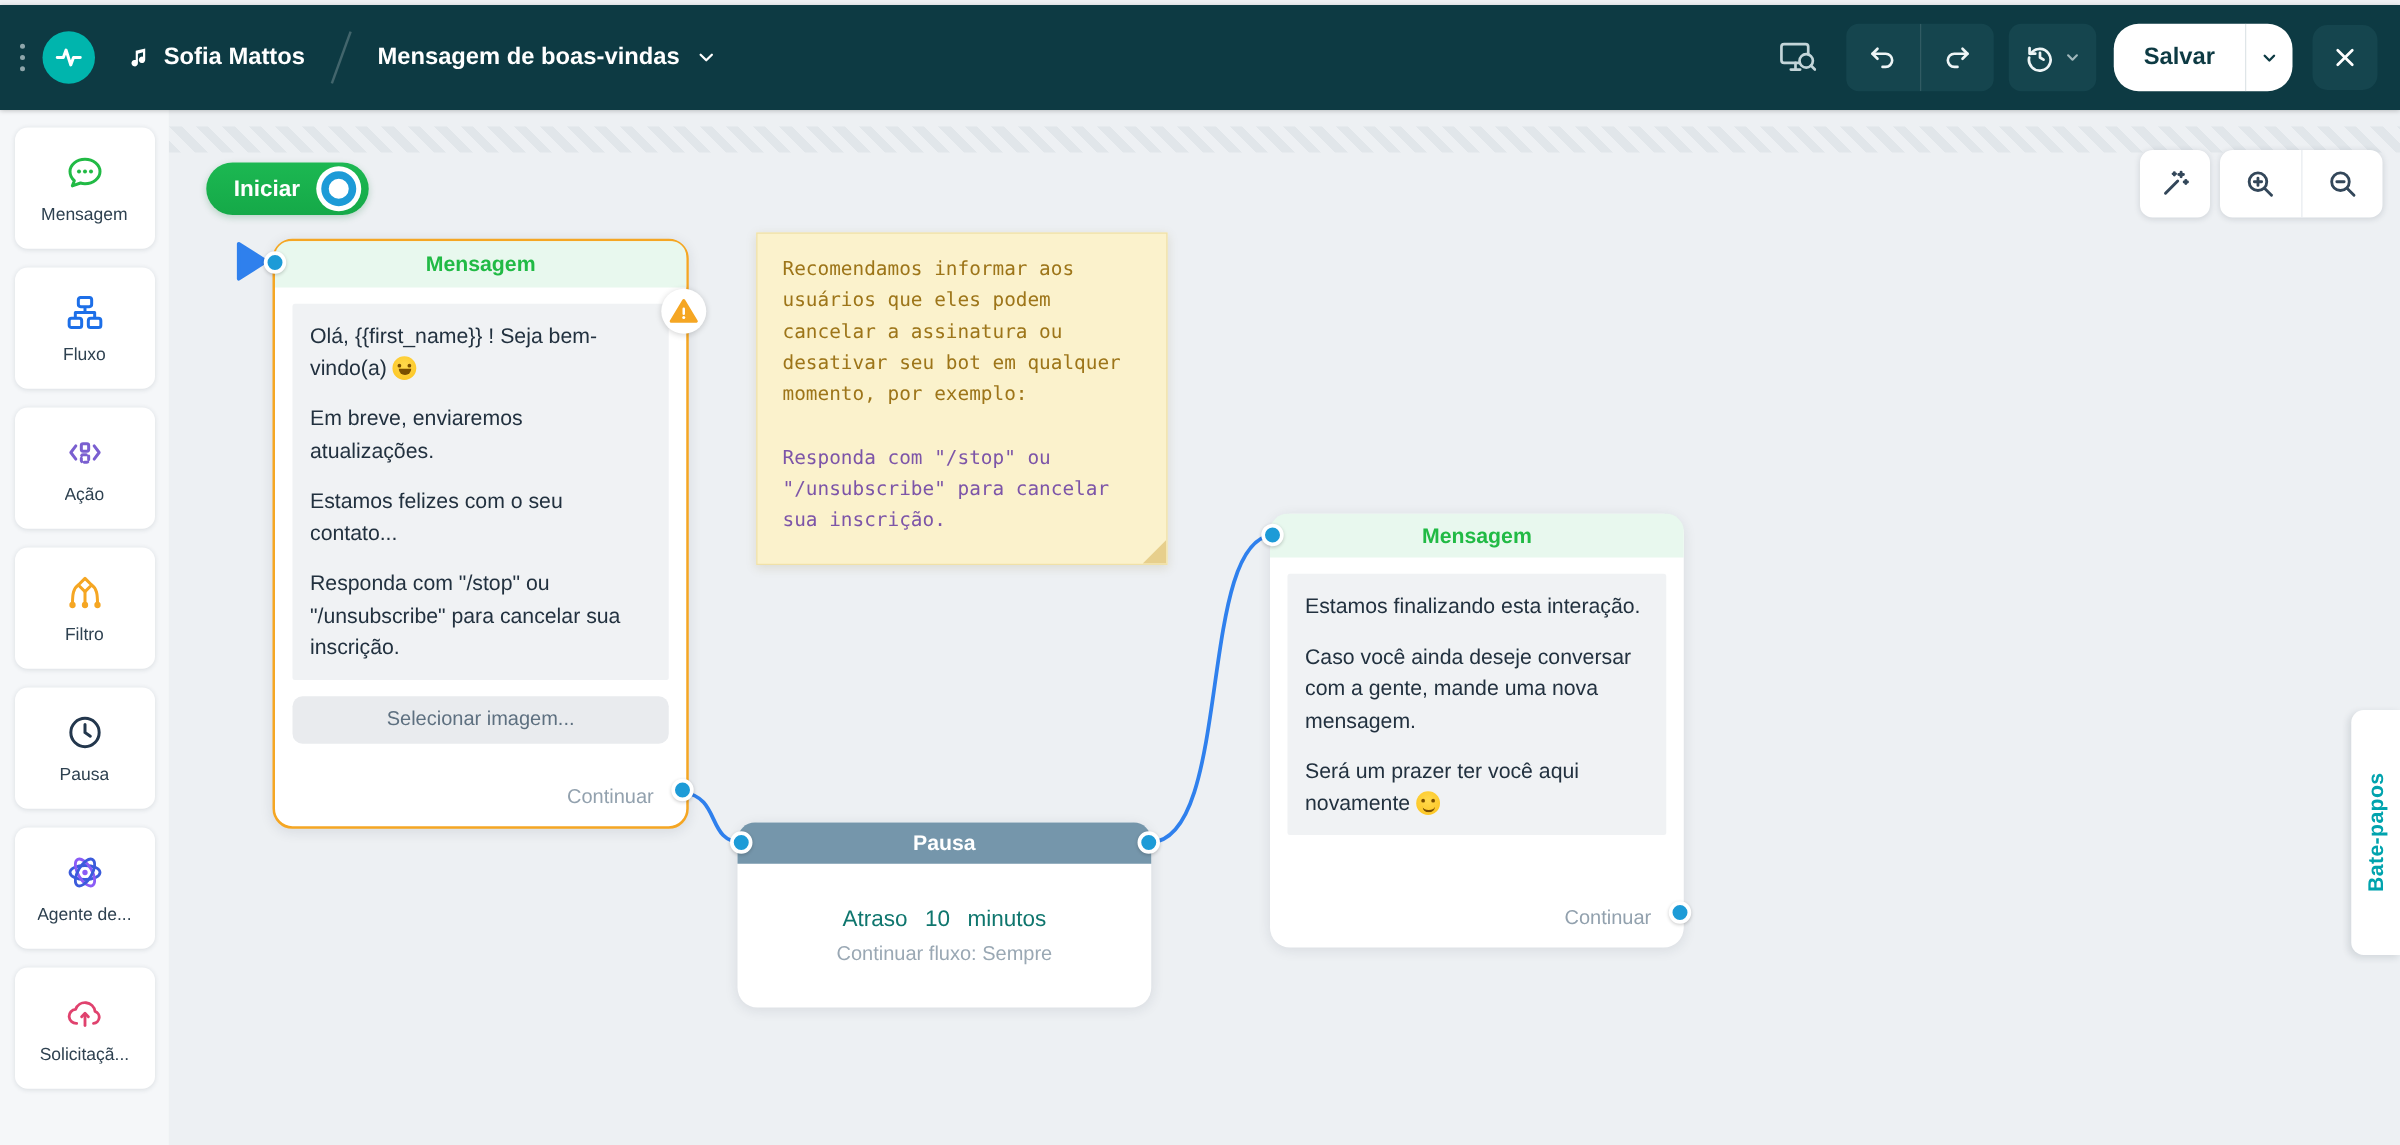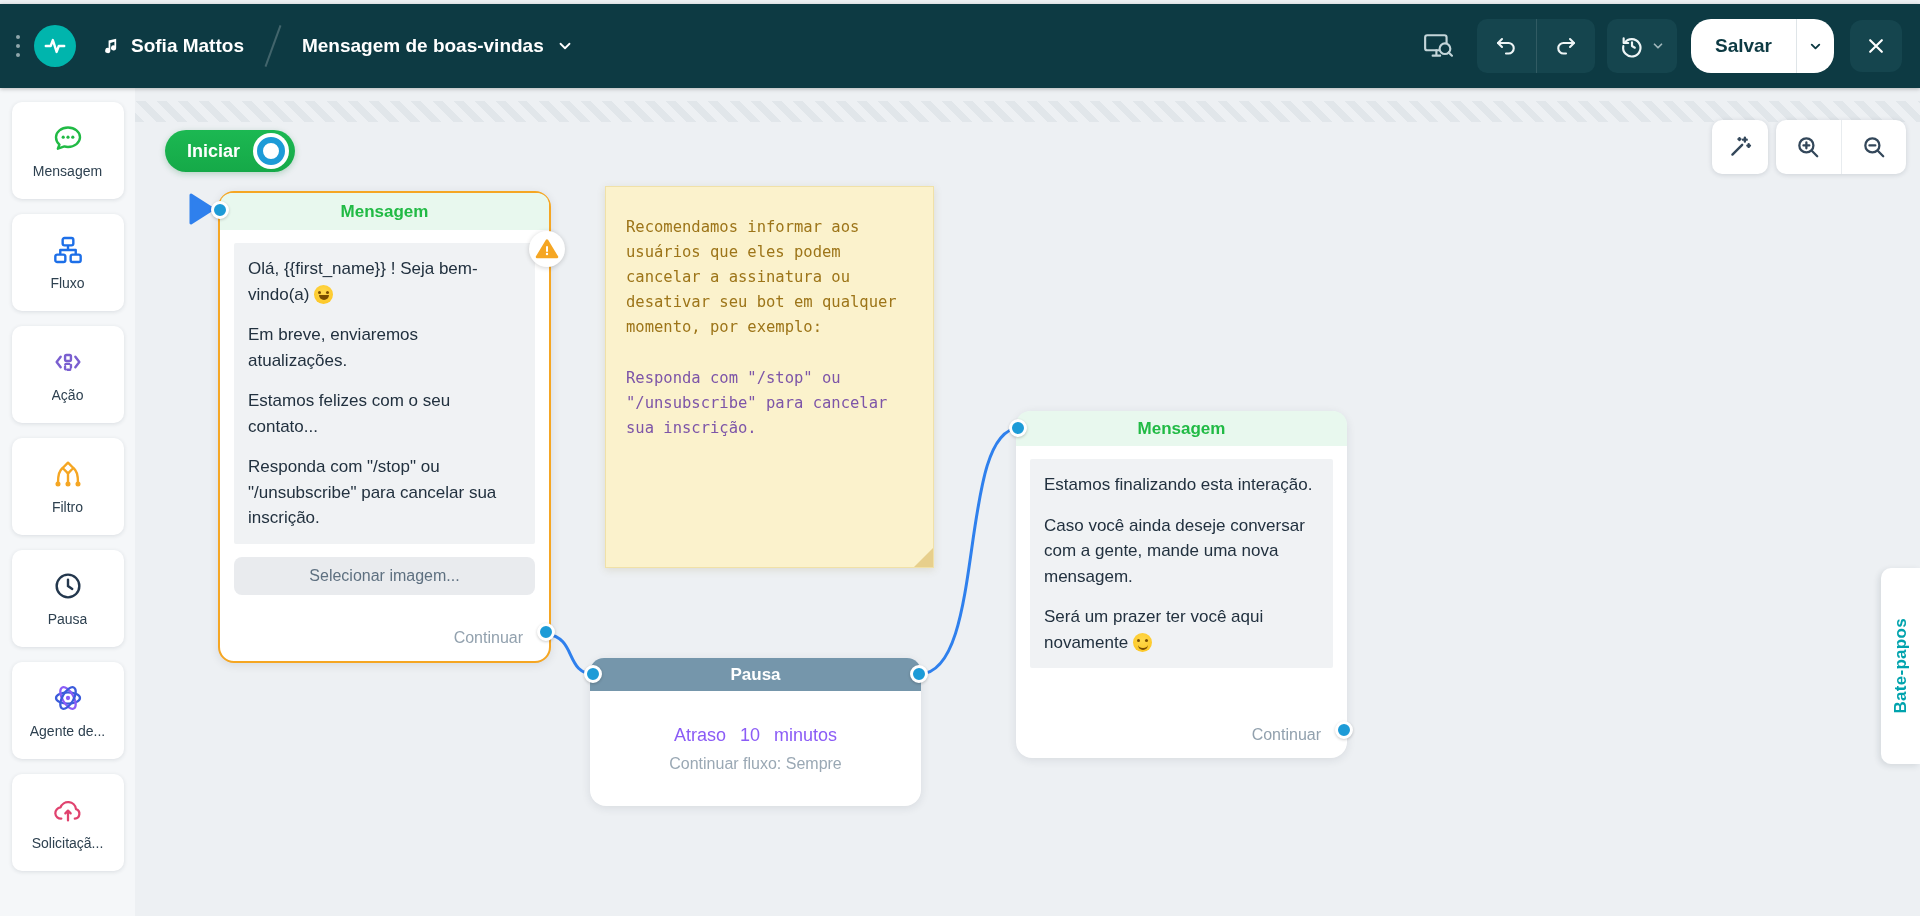--- a/index.html
+++ b/index.html
@@ -72,33 +72,33 @@
           border:3px solid #fff; box-shadow:0 1px 3px rgba(0,0,0,.2); cursor:crosshair; z-index:5; }
 
   .node1 { left:83px; top:90px; width:333px; height:472px; border:2px solid #f5a623; }
   .node1 .node-header { border-radius:12px 12px 0 0; }
   .node1 .port-in  { left:-9px; top:8px; }
   .node1 .port-out { right:-6px; bottom:20px; }
   .warn-badge { position:absolute; right:-16px; top:38px; width:36px; height:36px; border-radius:50%;
                 background:#fff; box-shadow:0 1px 5px rgba(0,0,0,.18); display:flex; align-items:center;
                 justify-content:center; cursor:pointer; z-index:6; }
 
-  .note { position:absolute; left:470px; top:85px; width:329px; height:382px; background:#fbf2cc;
-          border:1px solid #f0e1a8; box-shadow:0 2px 8px rgba(120,100,30,.15); padding:28px 20px;
+  .note { position:absolute; left:470px; top:85px; width:329px; height:266px; background:#fbf2cc;
+          border:1px solid #f0e1a8; box-shadow:0 2px 8px rgba(120,100,30,.15); padding:16px 20px;
           font-family:"DejaVu Sans Mono", monospace; font-size:15.5px; line-height:1.62; cursor:text; }
   .note .np1 { color:#9d7519; }
   .note .np2 { color:#7d55a8; margin-top:25px; }
   .note-fold { position:absolute; right:0; bottom:0; width:19px; height:19px; background:#e7cf8c;
                clip-path:polygon(100% 0,0 100%,100% 100%); }
 
   .pause { left:455px; top:557px; width:331px; height:148px; }
   .pause .port-in  { left:-6px; top:7px; }
   .pause .port-out { right:-7px; top:7px; }
   .pause-body { flex:1; display:flex; flex-direction:column; align-items:center; justify-content:center; gap:9px; }
-  .delay-row { display:flex; align-items:flex-end; gap:12px; font-size:18px; color:#8b5cf6; }
+  .delay-row { display:flex; align-items:flex-end; gap:12px; font-size:18px; color:#0f766e; }
   .delay-value { padding:0 2px; }
   .pause-sub { font-size:16px; color:#9aa8b4; }
 
   .node2 { left:881px; top:310px; width:331px; height:347px; }
   .node2 .node-header { height:35px; }
   .node2 .port-in  { left:-7px; top:8px; }
   .node2 .port-out { right:-6px; bottom:19px; }
 
   .ctl-btn { position:absolute; background:#fff; border:none; border-radius:10px;
              box-shadow:0 1px 5px rgba(24,40,58,.15); display:flex; align-items:center;

